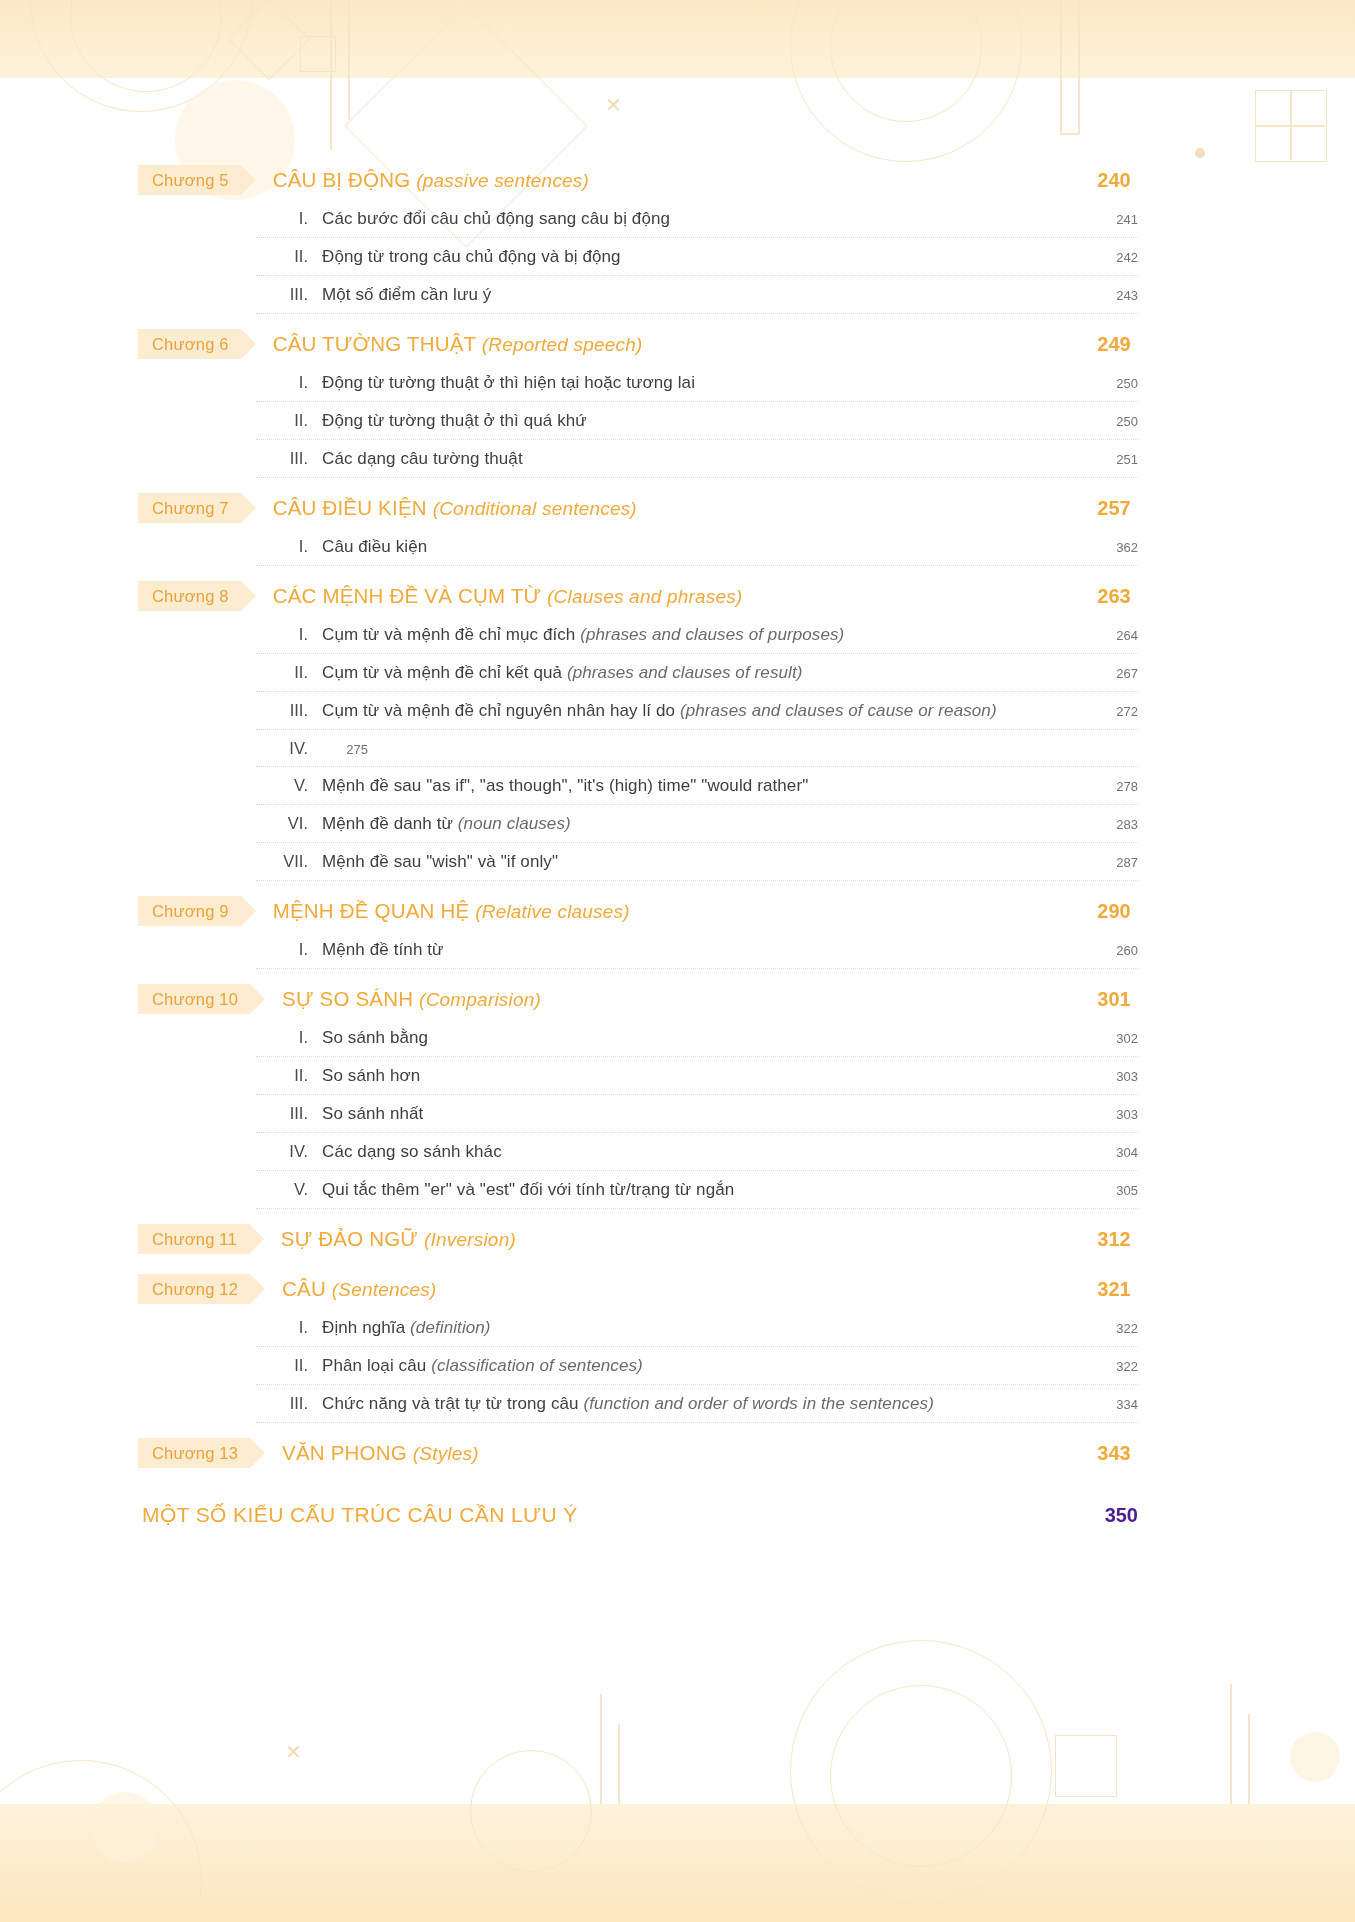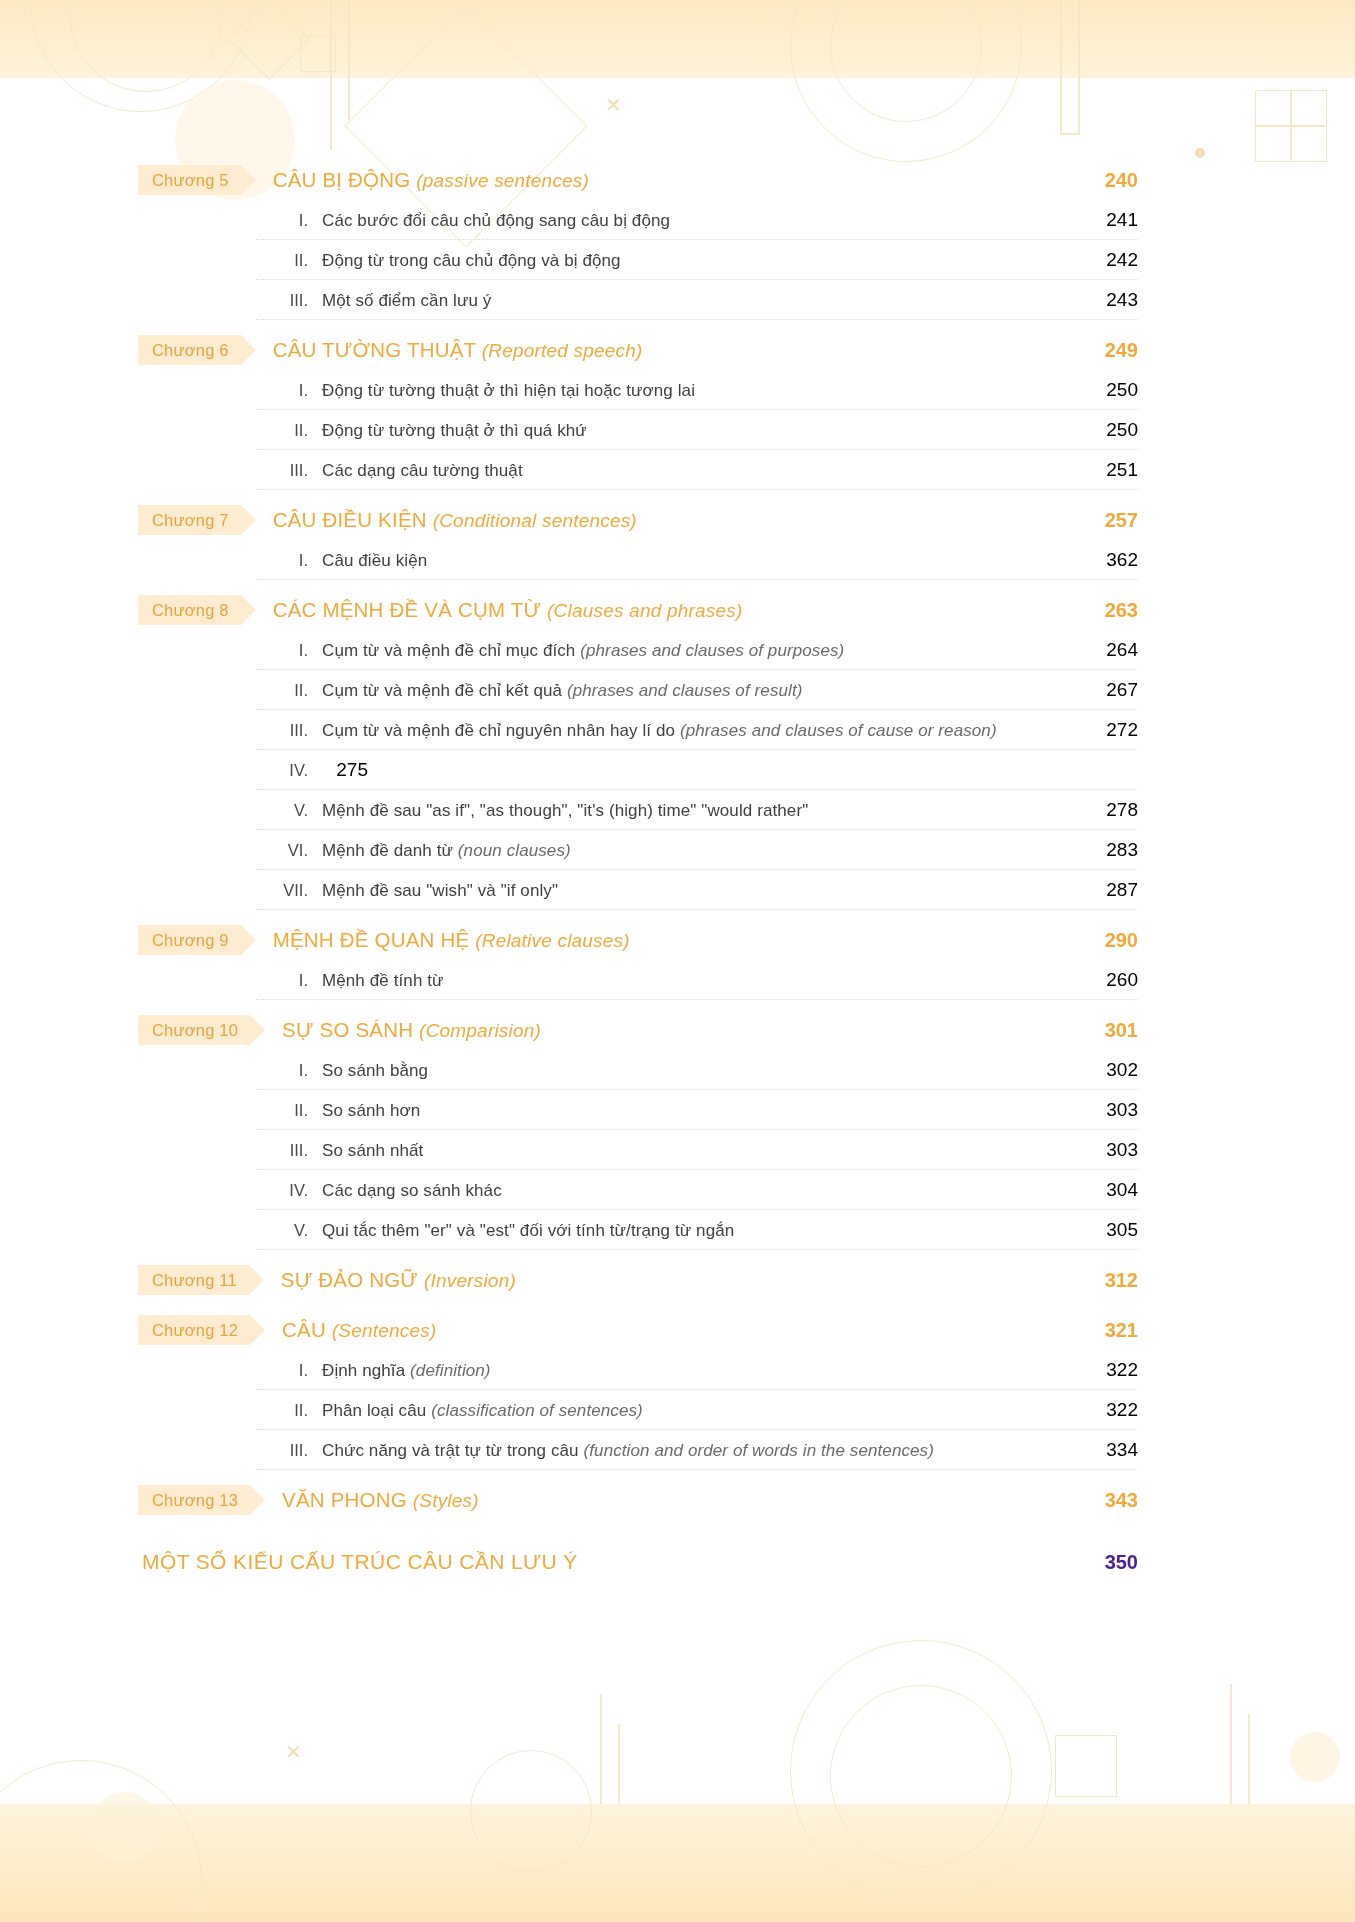--- a/index.html
+++ b/index.html
@@ -105,21 +105,21 @@
   .chapter-title .en {
     font-style: italic;
     font-size: 19px;
   }
   .chapter-page {
     margin-left: auto;
     color: #f0a93a;
     font-size: 20px;
     font-weight: bold;
     min-width: 48px;
-    text-align: right;
+    text-align: center;
   }
 
   .item-row {
     display: flex;
     align-items: baseline;
     font-size: 17px;
     color: #4a4a4a;
     padding: 9px 0 8px 0;
     border-bottom: 1px dotted #d9d9d9;
     margin-left: 118px;
@@ -139,22 +139,22 @@
     letter-spacing: .1px;
   }
   .item-label .en {
     font-style: italic;
     color: #6a6a6a;
   }
   .item-page {
     flex: none;
     width: 46px;
     text-align: right;
-    color: #000000;
-    font-size: 19px;
+    color: #737373;
+    font-size: 13px;
   }
 
   .footer-row {
     display: flex;
     align-items: center;
     margin-top: 30px;
     padding-left: 4px;
   }
   .footer-title {
     color: #f0a93a;

